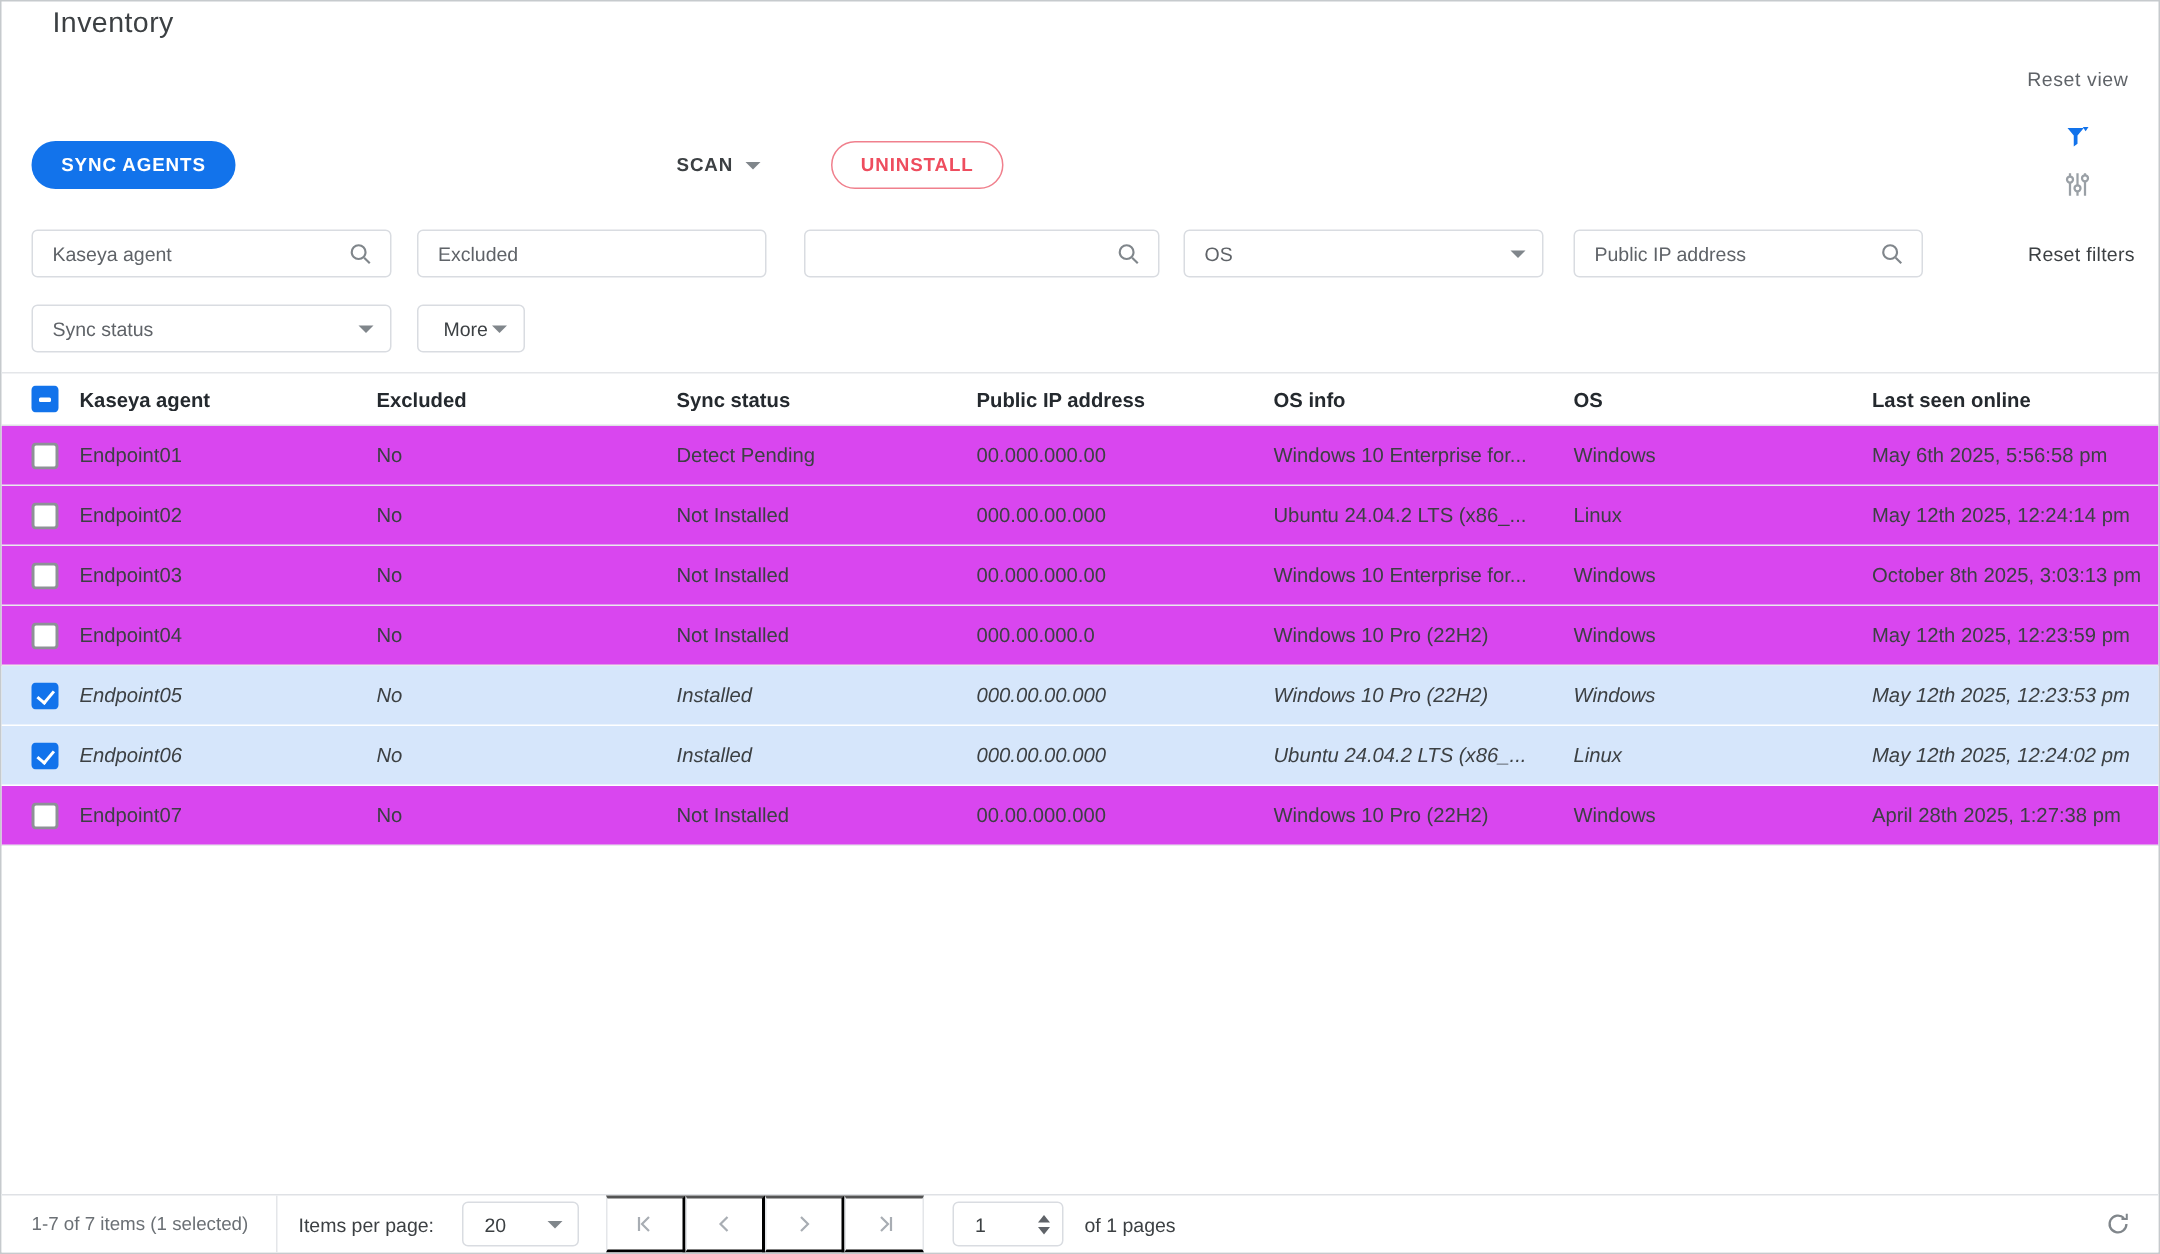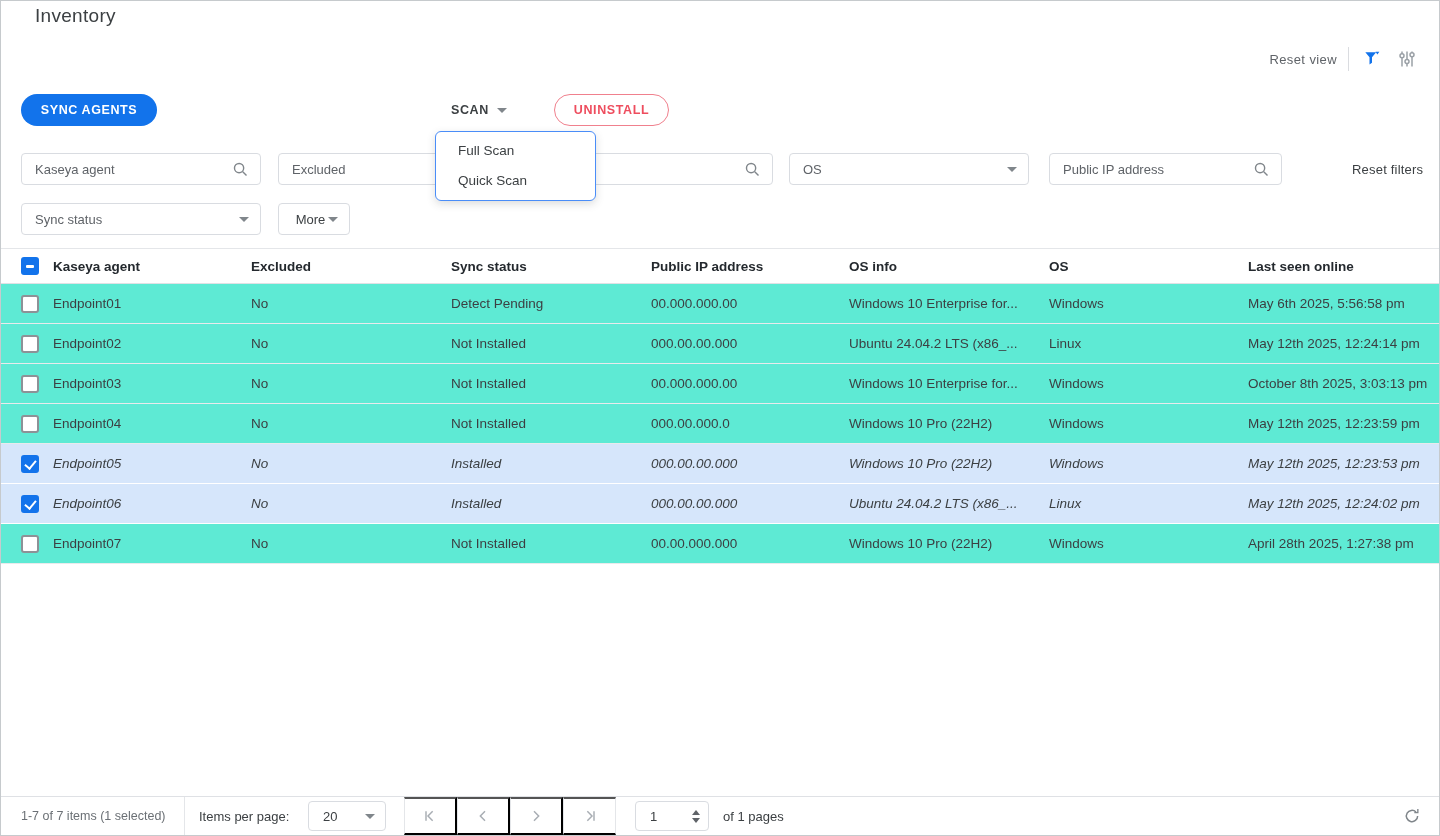--- a/index.html
+++ b/index.html
@@ -3,21 +3,21 @@
 <meta charset="utf-8">
 <style>
   * { box-sizing: border-box; margin: 0; padding: 0; }
   body { font-family: "Liberation Sans", "DejaVu Sans", sans-serif; background: #e9eaec; }
   .app {
     position: relative; width: 1440px; height: 836px;
     background: #fff; border: 1px solid #c6cacd; overflow: hidden;
   }
   
   .page-title { position: absolute; left: 34px; top: 4px; font-size: 19px; font-weight: 500; color: #3c4043; letter-spacing: .3px; }
-  .view-tools { position: absolute; right: 20px; top: 44px; height: 28px; display: flex; align-items: center; gap: 11px; }
+  .view-tools { position: absolute; right: 20px; top: 44px; height: 28px; display: flex; align-items: center; gap: 11px; flex-direction: column; }
   .reset-view { font-size: 13px; color: #5f6368; letter-spacing: .4px; cursor: pointer; }
   .vdivider { width: 1px; height: 24px; background: #dadce0; }
   .icon-btn { width: 24px; height: 24px; display: flex; align-items: center; justify-content: center; cursor: pointer; }
 
   
   .action-bar { position: absolute; left: 0; top: 93px; width: 100%; height: 32px; display: flex; align-items: center; }
   .btn-primary {
     position: absolute; left: 20px; width: 136px; height: 32px; border-radius: 16px;
     background: #1273eb; color: #fff; font-size: 12.5px; font-weight: 700; letter-spacing: .6px;
     border: none; display: flex; align-items: center; justify-content: center; cursor: pointer;
@@ -67,21 +67,21 @@
   .f-sync { left: 20px; width: 240px; }
   .f-more { left: 277px; width: 72px; color: #3c4043; text-align: center; }
   .f-more .sel-value { padding-left: 14px; }
   .reset-filters { position: absolute; left: 1351px; top: 161px; font-size: 13px; color: #3c4043; letter-spacing: .2px; cursor: pointer; }
 
   
   .table { position: absolute; left: 0; top: 247px; width: 100%; }
   .thead, .trow { display: grid; grid-template-columns: 52px 198px 200px 200px 198px 200px 199px 1fr; align-items: center; }
   .thead { height: 36px; border-top: 1px solid #e4e6e9; border-bottom: 1px solid #dfe1e5; }
   .thead .cell { font-size: 13.5px; font-weight: 700; color: #24292e; }
-  .trow { height: 40px; border-bottom: 1px solid #e9eaec; background: #5eead4; cursor: pointer; }
+  .trow { height: 40px; border-bottom: 1px solid #e9eaec; background: #d946ef; cursor: pointer; }
   .trow.selected { background: #d6e6fb; border-bottom-color: #fff; font-style: italic; }
   .cell { padding-right: 10px; overflow: hidden; white-space: nowrap; text-overflow: ellipsis; font-size: 13.5px; color: #3c4043; }
   .c-check { padding-left: 20px; }
   
   .cb { display: inline-block; width: 18px; height: 18px; border: 2px solid #8d9196; border-radius: 3px; background: #fff; position: relative; cursor: pointer; vertical-align: middle; }
   .cb.checked, .cb.indeterminate { background: #1273eb; border-color: #1273eb; }
   .cb.checked::after {
     content: ""; position: absolute; left: 4px; top: 1px; width: 5px; height: 9px;
     border: solid #fff; border-width: 0 2px 2px 0; transform: rotate(40deg);
   }
@@ -150,24 +150,20 @@
 
   <div class="action-bar">
     <button class="btn-primary">SYNC AGENTS</button>
     <button class="btn-text btn-scan">
       <span>SCAN</span>
       <span class="caret"></span>
     </button>
     <button class="btn-outline-danger">UNINSTALL</button>
   </div>
 
-  <div class="scan-menu">
-    <div class="menu-item">Full Scan</div>
-    <div class="menu-item">Quick Scan</div>
-  </div>
 
   <div class="field f-row1 f-agent">
     <input placeholder="Kaseya agent" style="">
     <span class="trail">
       <svg width="17" height="17" viewBox="0 0 24 24" fill="none" stroke="#80868b" stroke-width="2">
           <circle cx="10" cy="10" r="6.5"></circle>
           <line x1="15.2" y1="15.2" x2="20.5" y2="20.5"></line>
         </svg>
     </span>
   </div>

